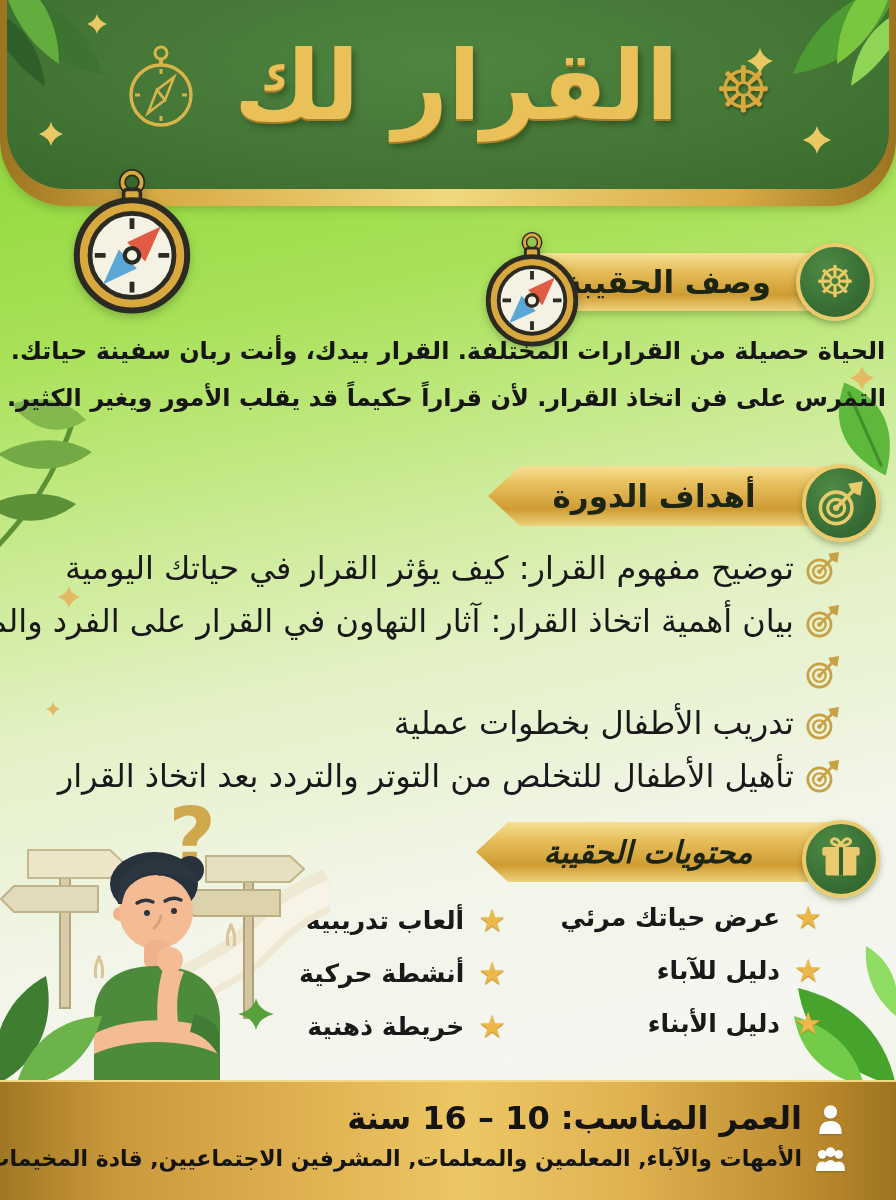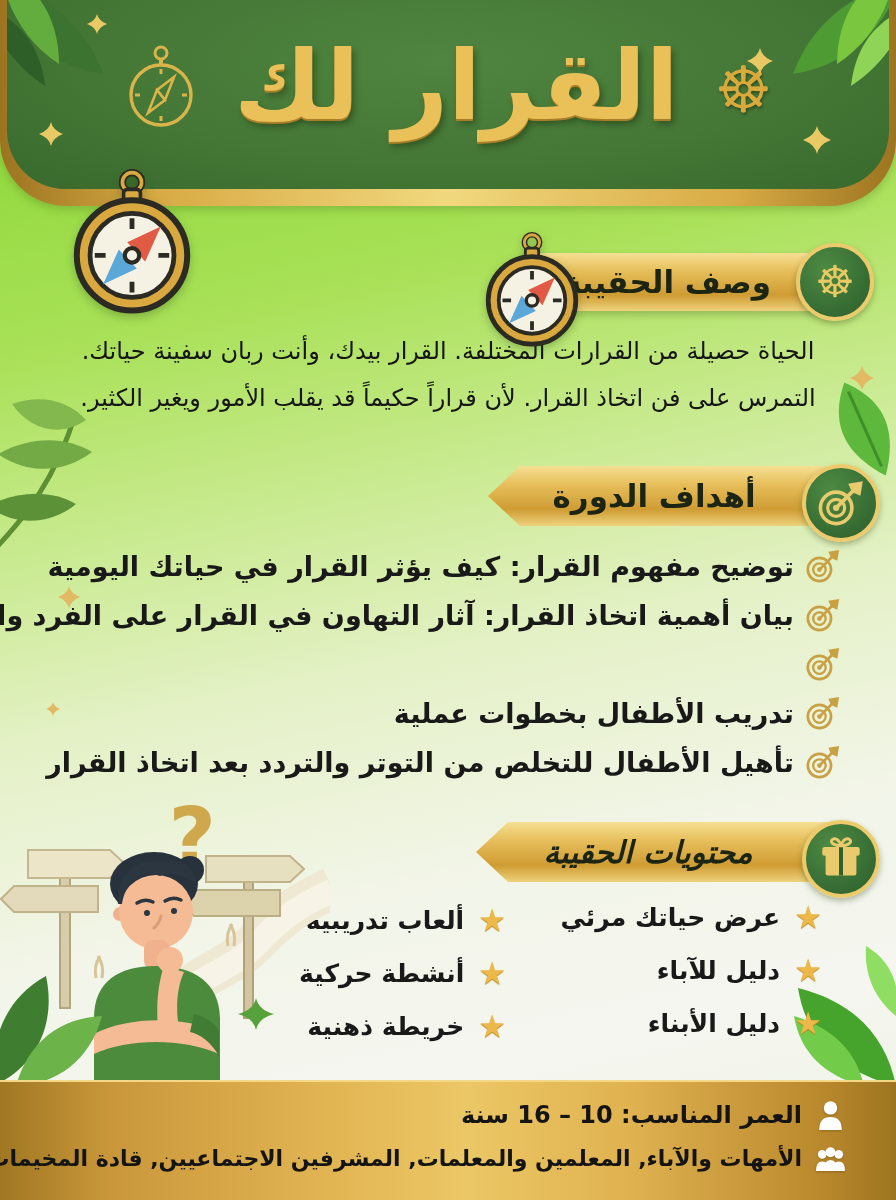--- a/index.html
+++ b/index.html
@@ -66,50 +66,50 @@
     box-shadow:0 3px 6px rgba(40,60,15,.35);
   }
   .badge .glyph{font-size:44px; line-height:1; color:#e8c964;}
   .banner-desc{right:22px; top:243px; width:354px;}
   .banner-desc .band{height:58px; top:10px;}
   .banner-goals{right:16px; top:464px; width:392px;}
   .banner-contents{right:16px; top:820px; width:404px;font-style:italic;}
   
   .para{
     position:absolute; left:10px; right:10px; top:328px; text-align:center; z-index:3;
-    color:#161616; font-weight:normal; font-size:24px; line-height:1.95;
+    color:#161616; font-weight:bold; font-size:24px; line-height:1.95;
   }
   .para div{white-space:nowrap;}
   
   .obj-list{
     position:absolute; right:56px; top:549px; z-index:3;
     display:flex; flex-direction:column; gap:15px;
   }
   .obj-row{display:flex; align-items:center; gap:12px;}
   .obj-row .t-icon{width:34px; height:34px; color:#c9a145; flex:0 0 auto;}
-  .obj-row .txt{font-size:27px; font-weight:bold; color:#191919; white-space:nowrap;}
+  .obj-row .txt{font-size:32px; font-weight:normal; color:#191919; white-space:nowrap;}
   
   .contents-col{position:absolute; z-index:3; display:flex; flex-direction:column; gap:19px;}
   .col-right{right:74px; top:900px;}
   .col-left{right:390px; top:903px;}
   .c-row{display:flex; align-items:center; gap:14px; height:34px;}
   .c-row .star{font-size:31px; line-height:1; color:#ecb84a; text-shadow:0 1px 1px #b5831f;}
   .c-row .txt{font-size:25px; font-weight:bold; color:#191919; white-space:nowrap;}
   
   .footer{
     position:absolute; left:0; right:0; bottom:0; height:118px; z-index:7;
     background:linear-gradient(90deg,#a07722 0%,#c9973ا 0%,#c9973a 12%,#e3b654 38%,#ecc765 52%,#e0b250 70%,#b9882c 92%,#9c7420 100%);
     border-top:2px solid #f2d887;
   }
   .f-row{position:absolute; right:50px; display:flex; align-items:center; gap:13px;}
   .f-row-1{top:17px;}
   .f-row-2{top:61px;}
   .f-icon{width:31px; height:31px; fill:#ffffff; flex:0 0 auto;
     filter:drop-shadow(0 1px 1px rgba(90,60,0,.4));}
-  .f-txt{font-size:24px; font-weight:bold; color:#141414; white-space:nowrap;}
+  .f-txt{font-size:32px; font-weight:bold; color:#141414; white-space:nowrap;}
   .f-row-2 .f-txt{font-size:22px;}
   
   .leaf-right-mid{position:absolute; right:-10px; top:378px; width:82px; height:102px;
      transform:rotate(-24deg); z-index:1;}
   .branch-left{position:absolute; left:-4px; top:396px; width:172px; height:172px; z-index:1;}
   .leaves-br{position:absolute; right:0; top:944px; width:182px; height:142px; z-index:2;}
   .scene{position:absolute; left:-2px; top:770px; width:332px; height:316px; z-index:3;}
 </style>
 </head>
 <body>

